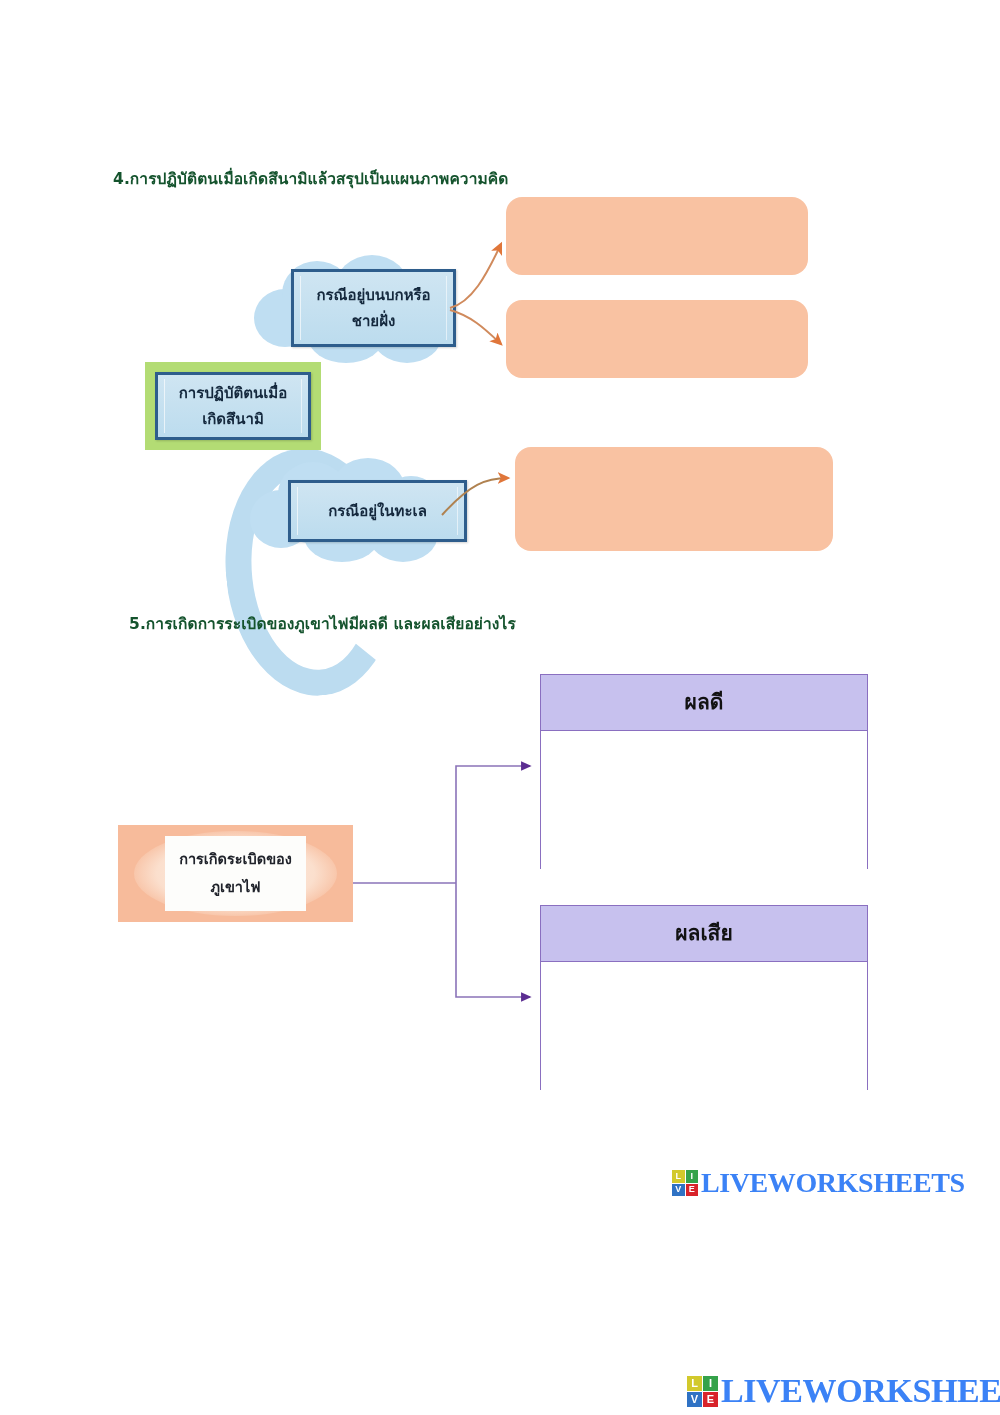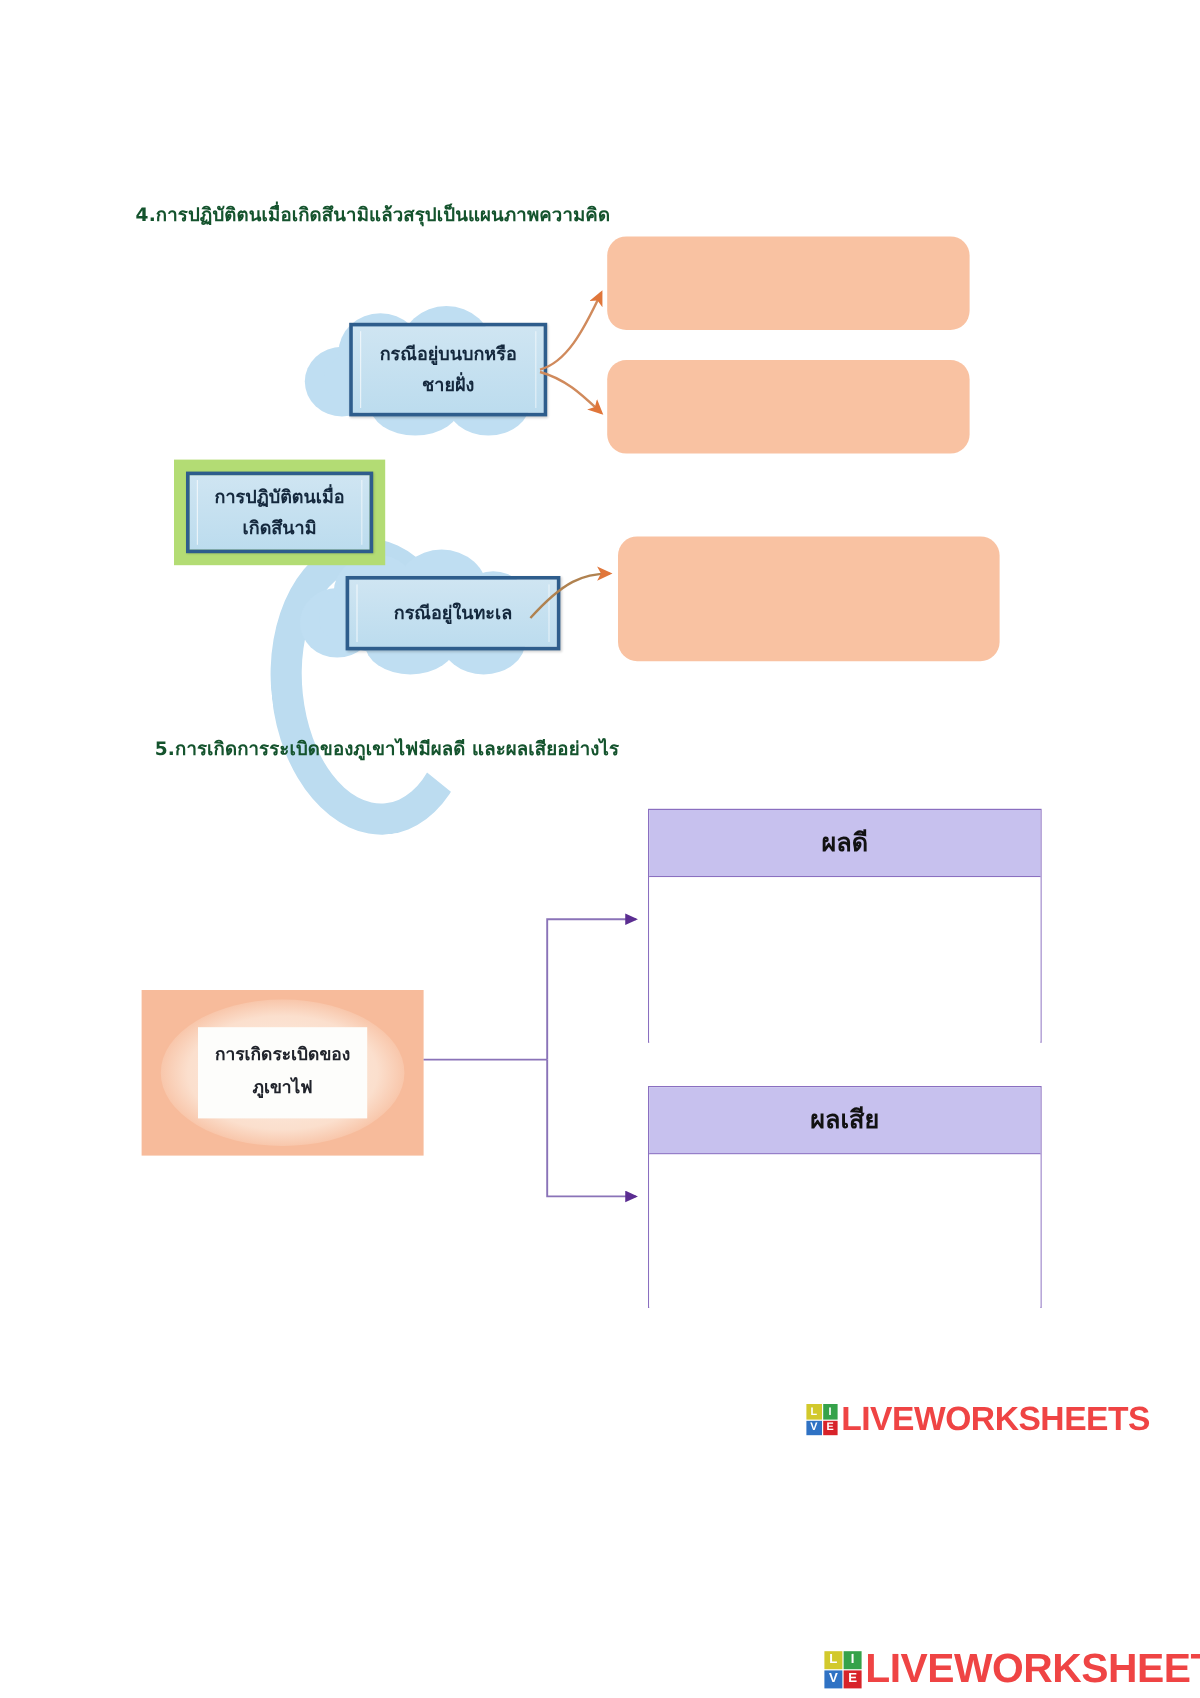--- a/index.html
+++ b/index.html
@@ -94,21 +94,20 @@
     border-right: 1px solid rgba(255,255,255,0.55);
     pointer-events: none;
   }
 
   
   .green-frame {
     position: absolute;
     background: #b3dc74;
     padding: 10px;
     box-sizing: border-box;
-    margin-top: 21px;
   }
 
   
   .peach-box {
     position: absolute;
     background: #f9c2a2;
     border-radius: 16px;
     box-sizing: border-box;
   }
 
@@ -185,23 +184,23 @@
   .lw-tiles span {
     display: flex;
     align-items: center;
     justify-content: center;
     color: #ffffff;
     font-weight: 700;
     font-family: "Liberation Sans", sans-serif;
     line-height: 1;
   }
   .lw-wordmark {
-    font-family: Liberation Sans, sans-serif;
-    font-weight: 700;
-    color: #ef4444;
+    font-family: Liberation Serif, serif;
+    font-weight: 700;
+    color: #3b82f6;
     letter-spacing: -0.4px;
   }
 
   #logo-top { left: 672px; top: 1167px; }
   #logo-top .lw-tiles { width: 26px; height: 26px; }
   #logo-top .lw-tiles span { font-size: 9px; }
   #logo-top .lw-wordmark { font-size: 28px; }
 
   #logo-bottom { left: 687px; top: 1372px; }
   #logo-bottom .lw-tiles { width: 31px; height: 31px; }
@@ -276,21 +275,21 @@
       <path d="M450,130 C472,136 486,150 501,164" stroke="#d08a5c" stroke-width="2" fill="none" marker-end="url(#arrowOrange)"></path>
 
       <path d="M442,335 C470,304 486,298 508,298" stroke="#b08250" stroke-width="2" fill="none" marker-end="url(#arrowOrange)"></path>
     </svg>
   </div>
 
   <div class="q-heading" id="q5-heading">5.การเกิดการระเบิดของภูเขาไฟมีผลดี และผลเสียอย่างไร</div>
 
   <div id="q5-diagram">
 
-    <div class="volcano-source" style="left:118px; top:225px; width:235px; height:138px;">
+    <div class="volcano-source" style="left:118px; top:225px; width:235px; height:97px;">
       <div class="halo"></div>
       <div class="label-box">
         <div>การเกิดระเบิดของ</div>
         <div>ภูเขาไฟ</div>
       </div>
     </div>
 
     <svg width="1000" height="520" style="position:absolute; left:0; top:0; pointer-events:none;">
       <defs>
         <marker id="arrowPurple" markerWidth="7" markerHeight="7" refX="5.6" refY="3" orient="auto" markerUnits="strokeWidth">

